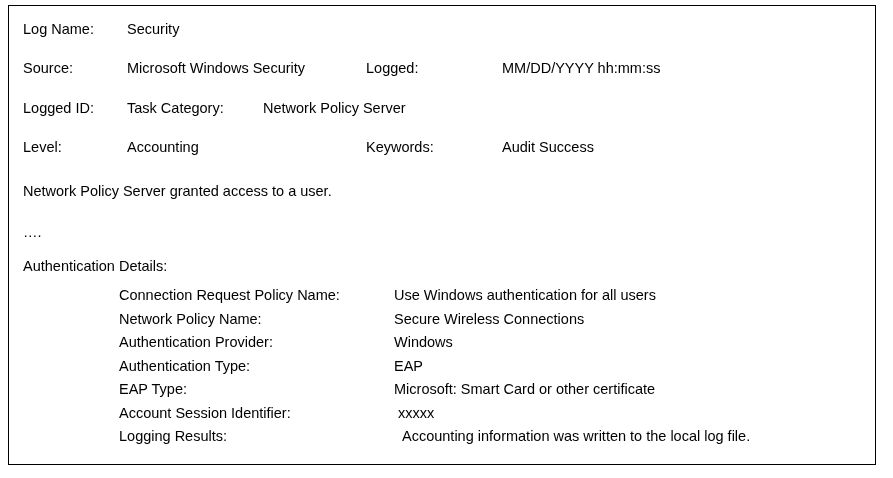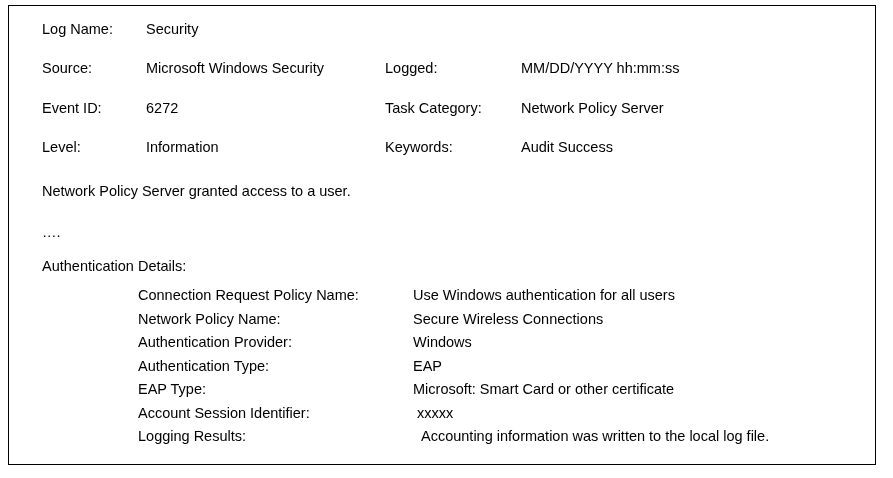--- a/index.html
+++ b/index.html
@@ -16,21 +16,20 @@
   }
   .event-panel {
     position: absolute;
     left: 8px;
     top: 5px;
     width: 868px;
     height: 460px;
     border: 1px solid #000000;
     box-sizing: border-box;
     background: #ffffff;
-    padding-left: 19px;
   }
   .inner {
     padding: 12px 14px 10px 14px;
     font-size: 14.5px;
     line-height: 1.62;
   }
   
   .header-rows {
     display: block;
   }
@@ -91,29 +90,28 @@
       </div>
 
       <div class="hrow">
         <span class="c-label1">Source:</span>
         <span class="c-value1">Microsoft Windows Security</span>
         <span class="c-label2">Logged:</span>
         <span class="c-value2">MM/DD/YYYY hh:mm:ss</span>
       </div>
 
       <div class="hrow">
-        <span class="c-label1">Event ID:</span>
-        <span class="c-value1">6272</span>
+        <span class="c-label1">Logged ID:</span>
         <span class="c-label2">Task Category:</span>
         <span class="c-value2">Network Policy Server</span>
       </div>
 
       <div class="hrow">
         <span class="c-label1">Level:</span>
-        <span class="c-value1">Information</span>
+        <span class="c-value1">Accounting</span>
         <span class="c-label2">Keywords:</span>
         <span class="c-value2">Audit Success</span>
       </div>
 
     </div>
 
     <p class="para gap-top">Network Policy Server granted access to a user.</p>
 
     <p class="para gap-top-sm">….</p>
 

